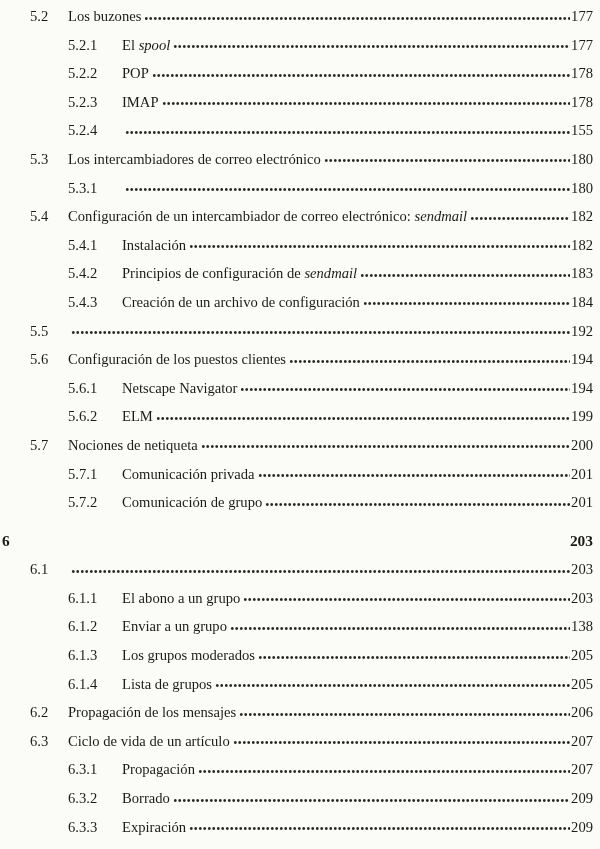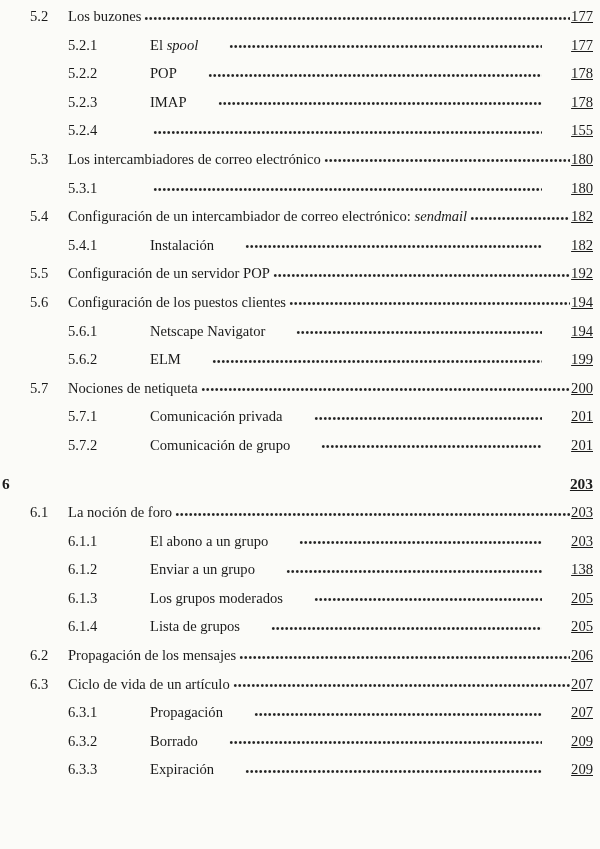--- a/index.html
+++ b/index.html
@@ -29,42 +29,42 @@
     height: 28.6px;
     line-height: 28.6px;
     font-size: 14.6px;
     white-space: nowrap;
     justify-content: flex-end;
   }
 
   
   .toc-row.lvl-1 { padding-left: 2px;  font-weight: bold; font-size: 15.4px; margin-top: 10px; }
   .toc-row.lvl-2 { padding-left: 30px; }
-  .toc-row.lvl-3 { padding-left: 68px; gap: 28px; }
+  .toc-row.lvl-3 { padding-left: 68px; }
 
   .toc-num { flex: 0 0 auto; display: inline-block; }
   .lvl-1 .toc-num { width: 28px; }
   .lvl-2 .toc-num { width: 38px; }
   .lvl-3 .toc-num { width: 54px; }
 
   .toc-title { flex: 0 0 auto; font-family: Liberation Serif, serif; }
   .toc-title .it { font-style: italic; }
 
   .toc-leader {
     flex: 1 1 auto;
     height: 12px;
     margin: 0 1px 0 3px;
     background-image: radial-gradient(circle, #232323 1.05px, rgba(0,0,0,0) 1.5px);
     background-size: 4.5px 4.5px;
     background-repeat: repeat-x;
     background-position: left bottom 1px;
   }
   .toc-leader.no-dots { background-image: none; }
 
-  .toc-page-num { flex: 0 0 auto; text-align: right; text-decoration: underline; }
+  .toc-page-num { flex: 0 0 auto; text-align: right; }
 </style>
 </head>
 <body>
 
 <div class="page">
   <div id="toc-list">
       <div class="toc-row lvl-2">
         <span class="toc-num">5.2</span>
         <span class="toc-title"><span>Los buzones</span></span>
         <span class="toc-leader"></span>
@@ -109,23 +109,34 @@
         <span class="toc-title"><span>Configuración de un intercambiador de correo electrónico: </span><span class="it">sendmail</span></span>
         <span class="toc-leader"></span>
         <span class="toc-page-num">182</span>
       </div>
       <div class="toc-row lvl-3">
         <span class="toc-num">5.4.1</span>
         <span class="toc-title"><span>Instalación</span></span>
         <span class="toc-leader"></span>
         <span class="toc-page-num">182</span>
       </div>
+      <div class="toc-row lvl-3">
+        <span class="toc-num">5.4.2</span>
+        <span class="toc-title"><span>Principios de configuración de </span><span class="it">sendmail</span></span>
+        <span class="toc-leader"></span>
+        <span class="toc-page-num">183</span>
+      </div>
+      <div class="toc-row lvl-3">
+        <span class="toc-num">5.4.3</span>
+        <span class="toc-title"><span>Creación de un archivo de configuración</span></span>
+        <span class="toc-leader"></span>
+        <span class="toc-page-num">184</span>
+      </div>
       <div class="toc-row lvl-2">
         <span class="toc-num">5.5</span>
-        <span class="toc-title"><span>Configuración de un servidor POP</span></span>
         <span class="toc-leader"></span>
         <span class="toc-page-num">192</span>
       </div>
       <div class="toc-row lvl-2">
         <span class="toc-num">5.6</span>
         <span class="toc-title"><span>Configuración de los puestos clientes</span></span>
         <span class="toc-leader"></span>
         <span class="toc-page-num">194</span>
       </div>
       <div class="toc-row lvl-3">
@@ -158,21 +169,20 @@
         <span class="toc-leader"></span>
         <span class="toc-page-num">201</span>
       </div>
       <div class="toc-row lvl-1">
         <span class="toc-num">6</span>
         <span class="toc-leader no-dots"></span>
         <span class="toc-page-num">203</span>
       </div>
       <div class="toc-row lvl-2">
         <span class="toc-num">6.1</span>
-        <span class="toc-title"><span>La noción de foro</span></span>
         <span class="toc-leader"></span>
         <span class="toc-page-num">203</span>
       </div>
       <div class="toc-row lvl-3">
         <span class="toc-num">6.1.1</span>
         <span class="toc-title"><span>El abono a un grupo</span></span>
         <span class="toc-leader"></span>
         <span class="toc-page-num">203</span>
       </div>
       <div class="toc-row lvl-3">

